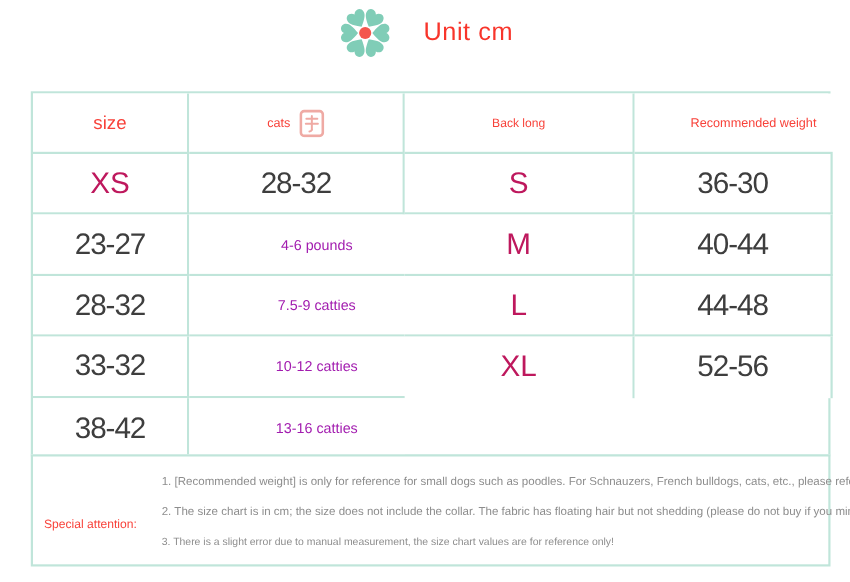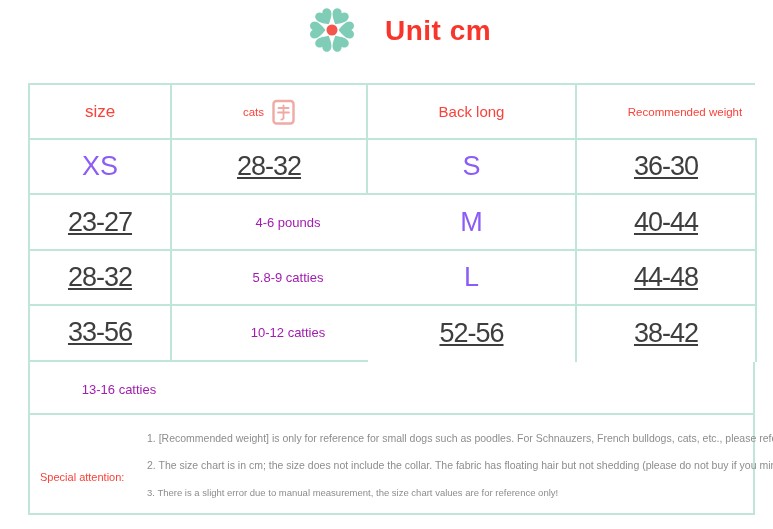--- a/index.html
+++ b/index.html
@@ -5,44 +5,44 @@
   html,body{margin:0;padding:0;}
   body{
     width:773px;height:529px;position:relative;background:#ffffff;
     font-family:"Liberation Sans", sans-serif;overflow:hidden;
   }
   
   .top-header{position:absolute;top:0;left:0;width:773px;height:62px;}
   .flower{position:absolute;left:306px;top:5px;width:52px;height:50px;}
   .unit-label{
     position:absolute;left:385px;top:15px;
-    font-size:28px;font-weight:bold;color:#f8352b;letter-spacing:.5px;
+    font-size:23px;font-weight:normal;color:#f8352b;letter-spacing:.5px;
   }
   
   .size-table{
     position:absolute;left:28px;top:83px;width:727px;height:332px;
     display:grid;box-sizing:border-box;
     grid-template-columns:142px 196px 209px 180px;
     grid-template-rows:55px repeat(5,55.4px);
     border:2px solid #c0e5da;
   }
   .cell{
     display:flex;align-items:center;justify-content:center;
     border-right:2px solid #c0e5da;border-bottom:2px solid #c0e5da;
     box-sizing:border-box;background:#fff;gap:8px;
   }
   .cell.last-col{border-right:none;padding-left:36px;}
   .cell.last-row{border-bottom:none;}
   .hdr{color:#f8423a;}
   .hdr-size{font-size:17px;}
   .hdr-chest{font-size:11.5px;}
-  .hdr-back{font-size:15px;}
+  .hdr-back{font-size:11px;}
   .hdr-weight{font-size:11.5px;}
-  .size-val{font-size:27px;color:#8b5cf6;}
-  .num-val{font-size:27px;color:#3e3e3e;letter-spacing:-1px;font-stretch:condensed;text-decoration:underline;}
+  .size-val{font-size:27px;color:#be185d;}
+  .num-val{font-size:27px;color:#3e3e3e;letter-spacing:-1px;font-stretch:condensed;}
   .weight-val{font-size:13px;color:#a21caf;}
   .weight-val.small{font-size:10px;color:#555;}
   
   .attention-box{
     position:absolute;left:28px;top:413px;width:727px;height:102px;
     border:2px solid #c0e5da;box-sizing:border-box;background:#fff;
   }
   .attention-label{
     position:absolute;left:10px;top:56px;
     font-size:11px;color:#f8423a;
@@ -101,27 +101,28 @@
   <div class="cell num-val">28-32</div>
 
   <div class="cell size-val">S</div>
   <div class="cell num-val">36-30</div>
   <div class="cell num-val">23-27</div>
   <div class="cell weight-val last-col">4-6 pounds</div>
 
   <div class="cell size-val">M</div>
   <div class="cell num-val">40-44</div>
   <div class="cell num-val">28-32</div>
-  <div class="cell weight-val last-col">5.8-9 catties</div>
+  <div class="cell weight-val last-col">7.5-9 catties</div>
 
   <div class="cell size-val">L</div>
   <div class="cell num-val">44-48</div>
-  <div class="cell num-val">33-56</div>
+  <div class="cell num-val">33-32</div>
   <div class="cell weight-val last-col">10-12 catties</div>
 
+  <div class="cell size-val last-row">XL</div>
   <div class="cell num-val last-row">52-56</div>
   <div class="cell num-val last-row">38-42</div>
   <div class="cell weight-val last-col last-row">13-16 catties</div>
 </div>
 
 <div class="attention-box">
   <div class="attention-label">Special attention:</div>
   <div class="notes">
     <div class="note">1. [Recommended weight] is only for reference for small dogs such as poodles. For Schnauzers, French bulldogs, cats, etc., please refer to the chest length;</div>
     <div class="note">2. The size chart is in cm; the size does not include the collar. The fabric has floating hair but not shedding (please do not buy if you mind);</div>

